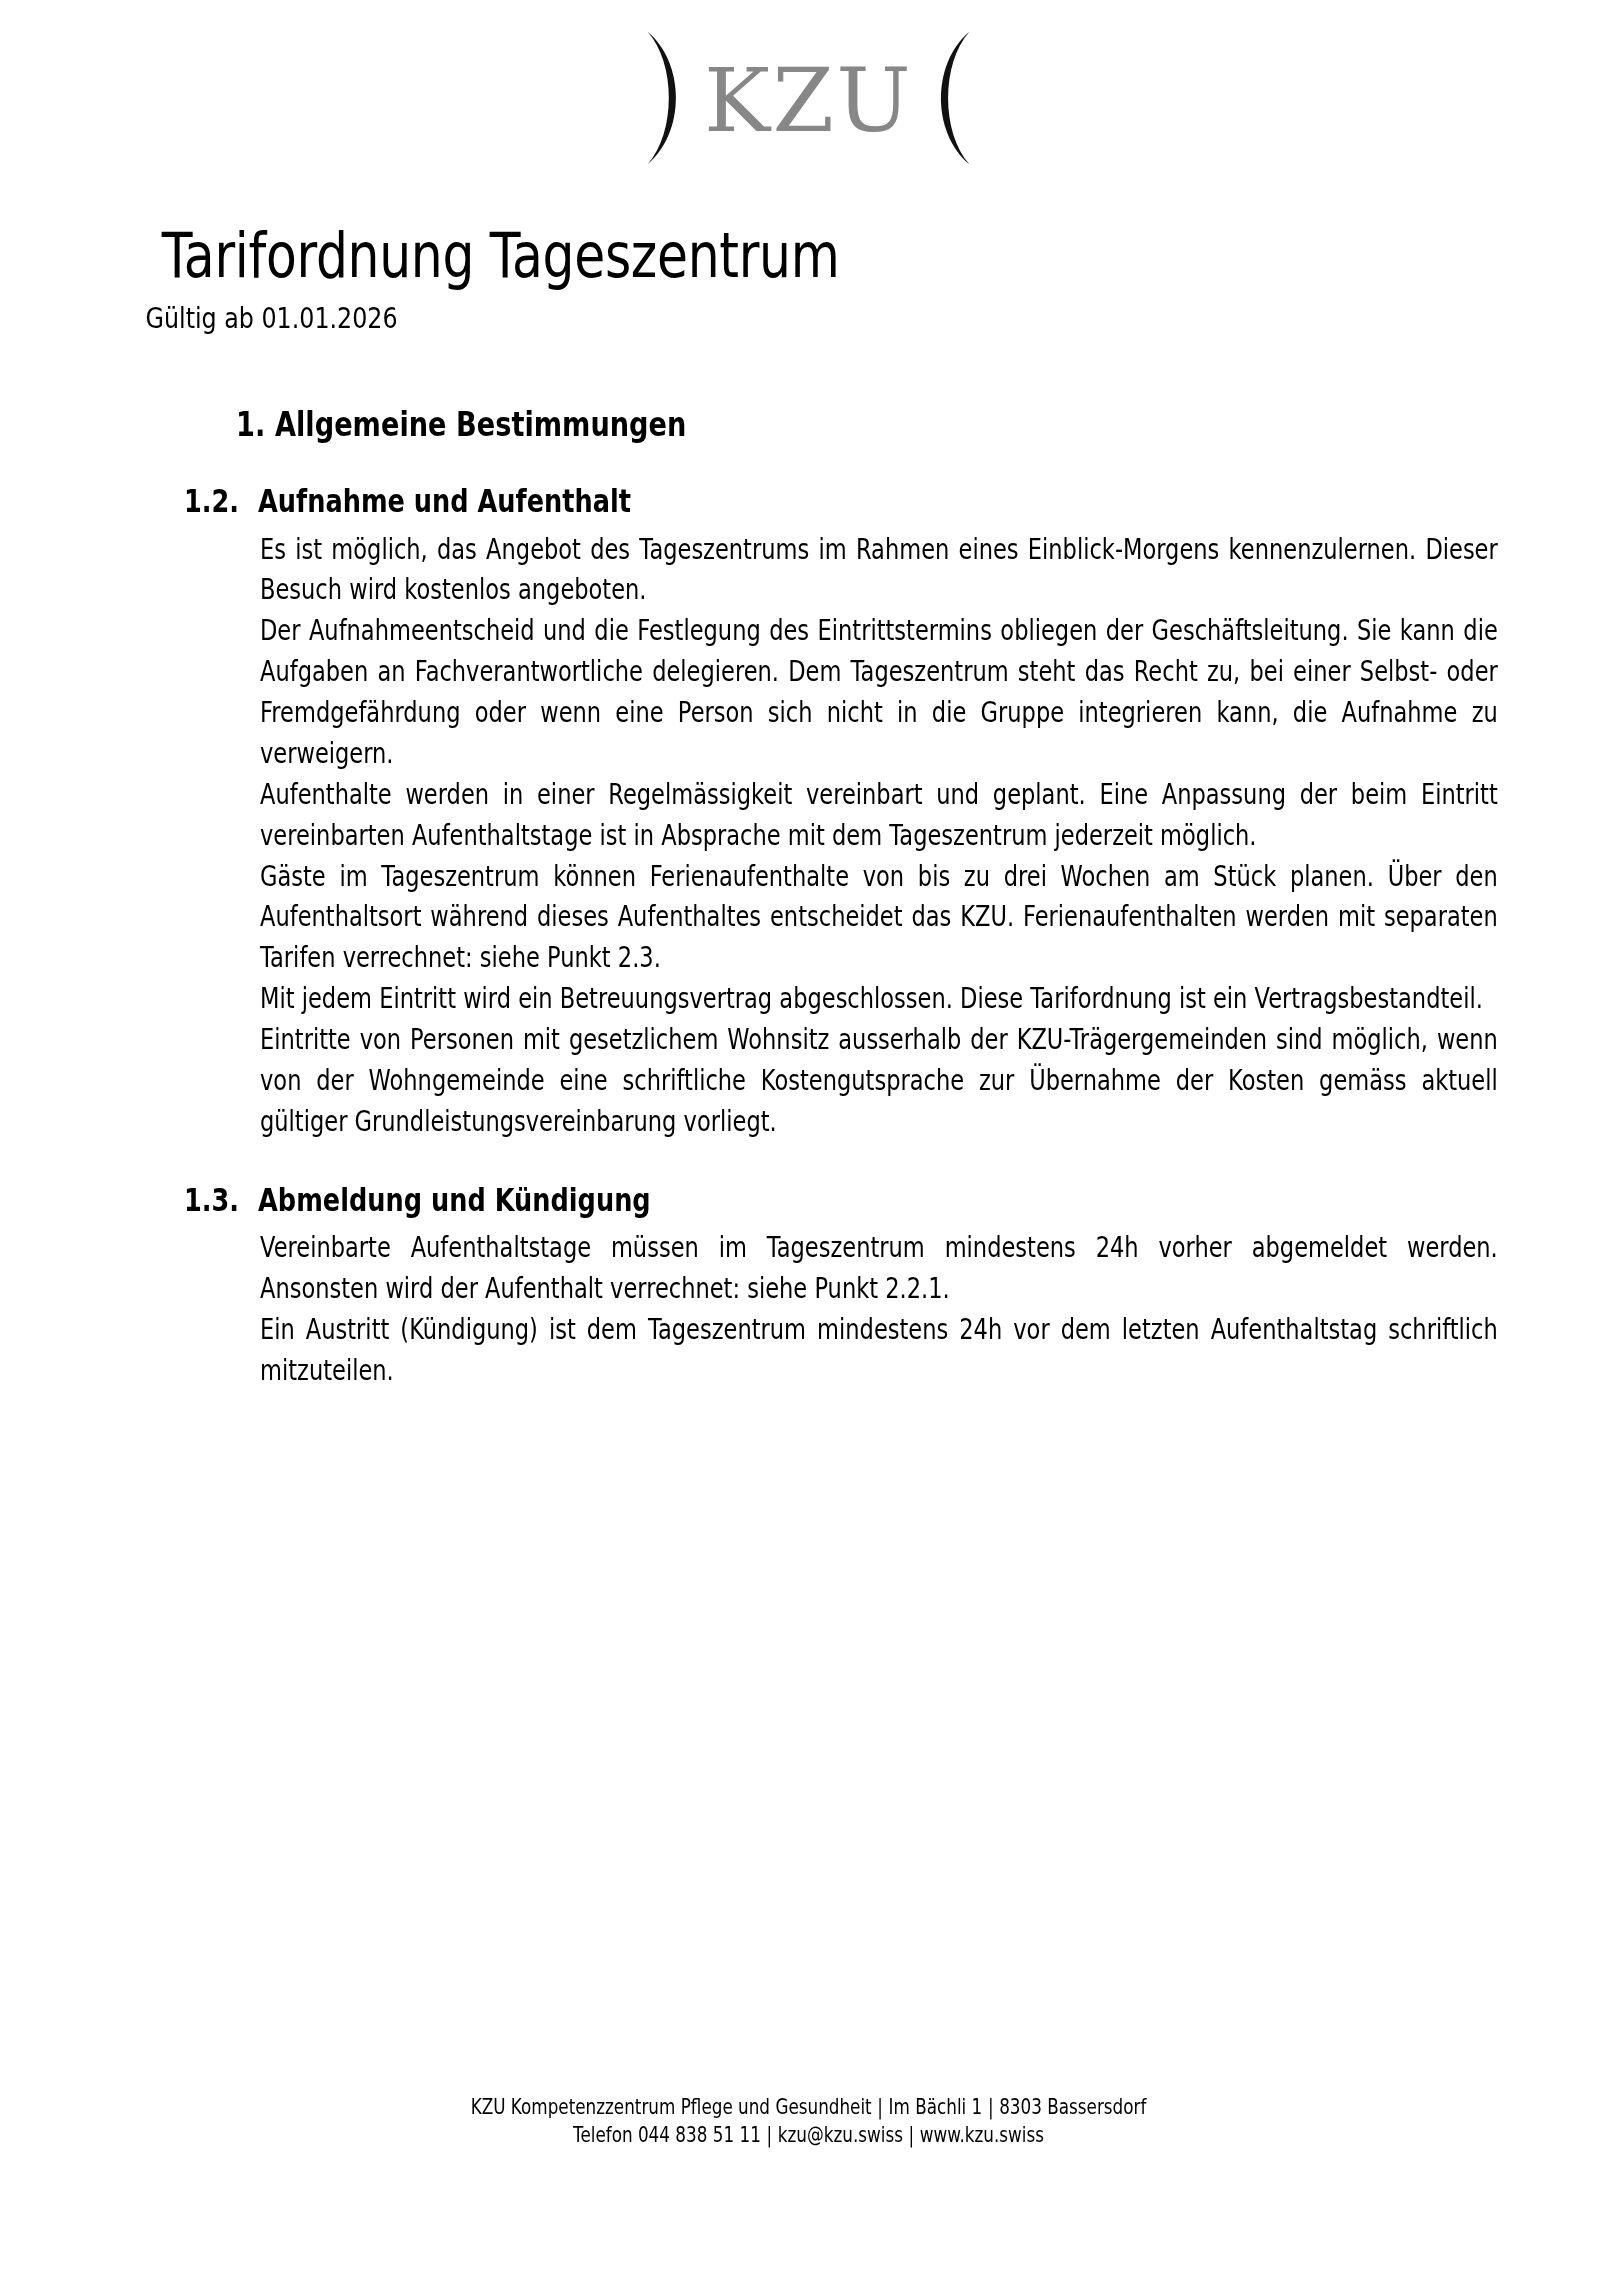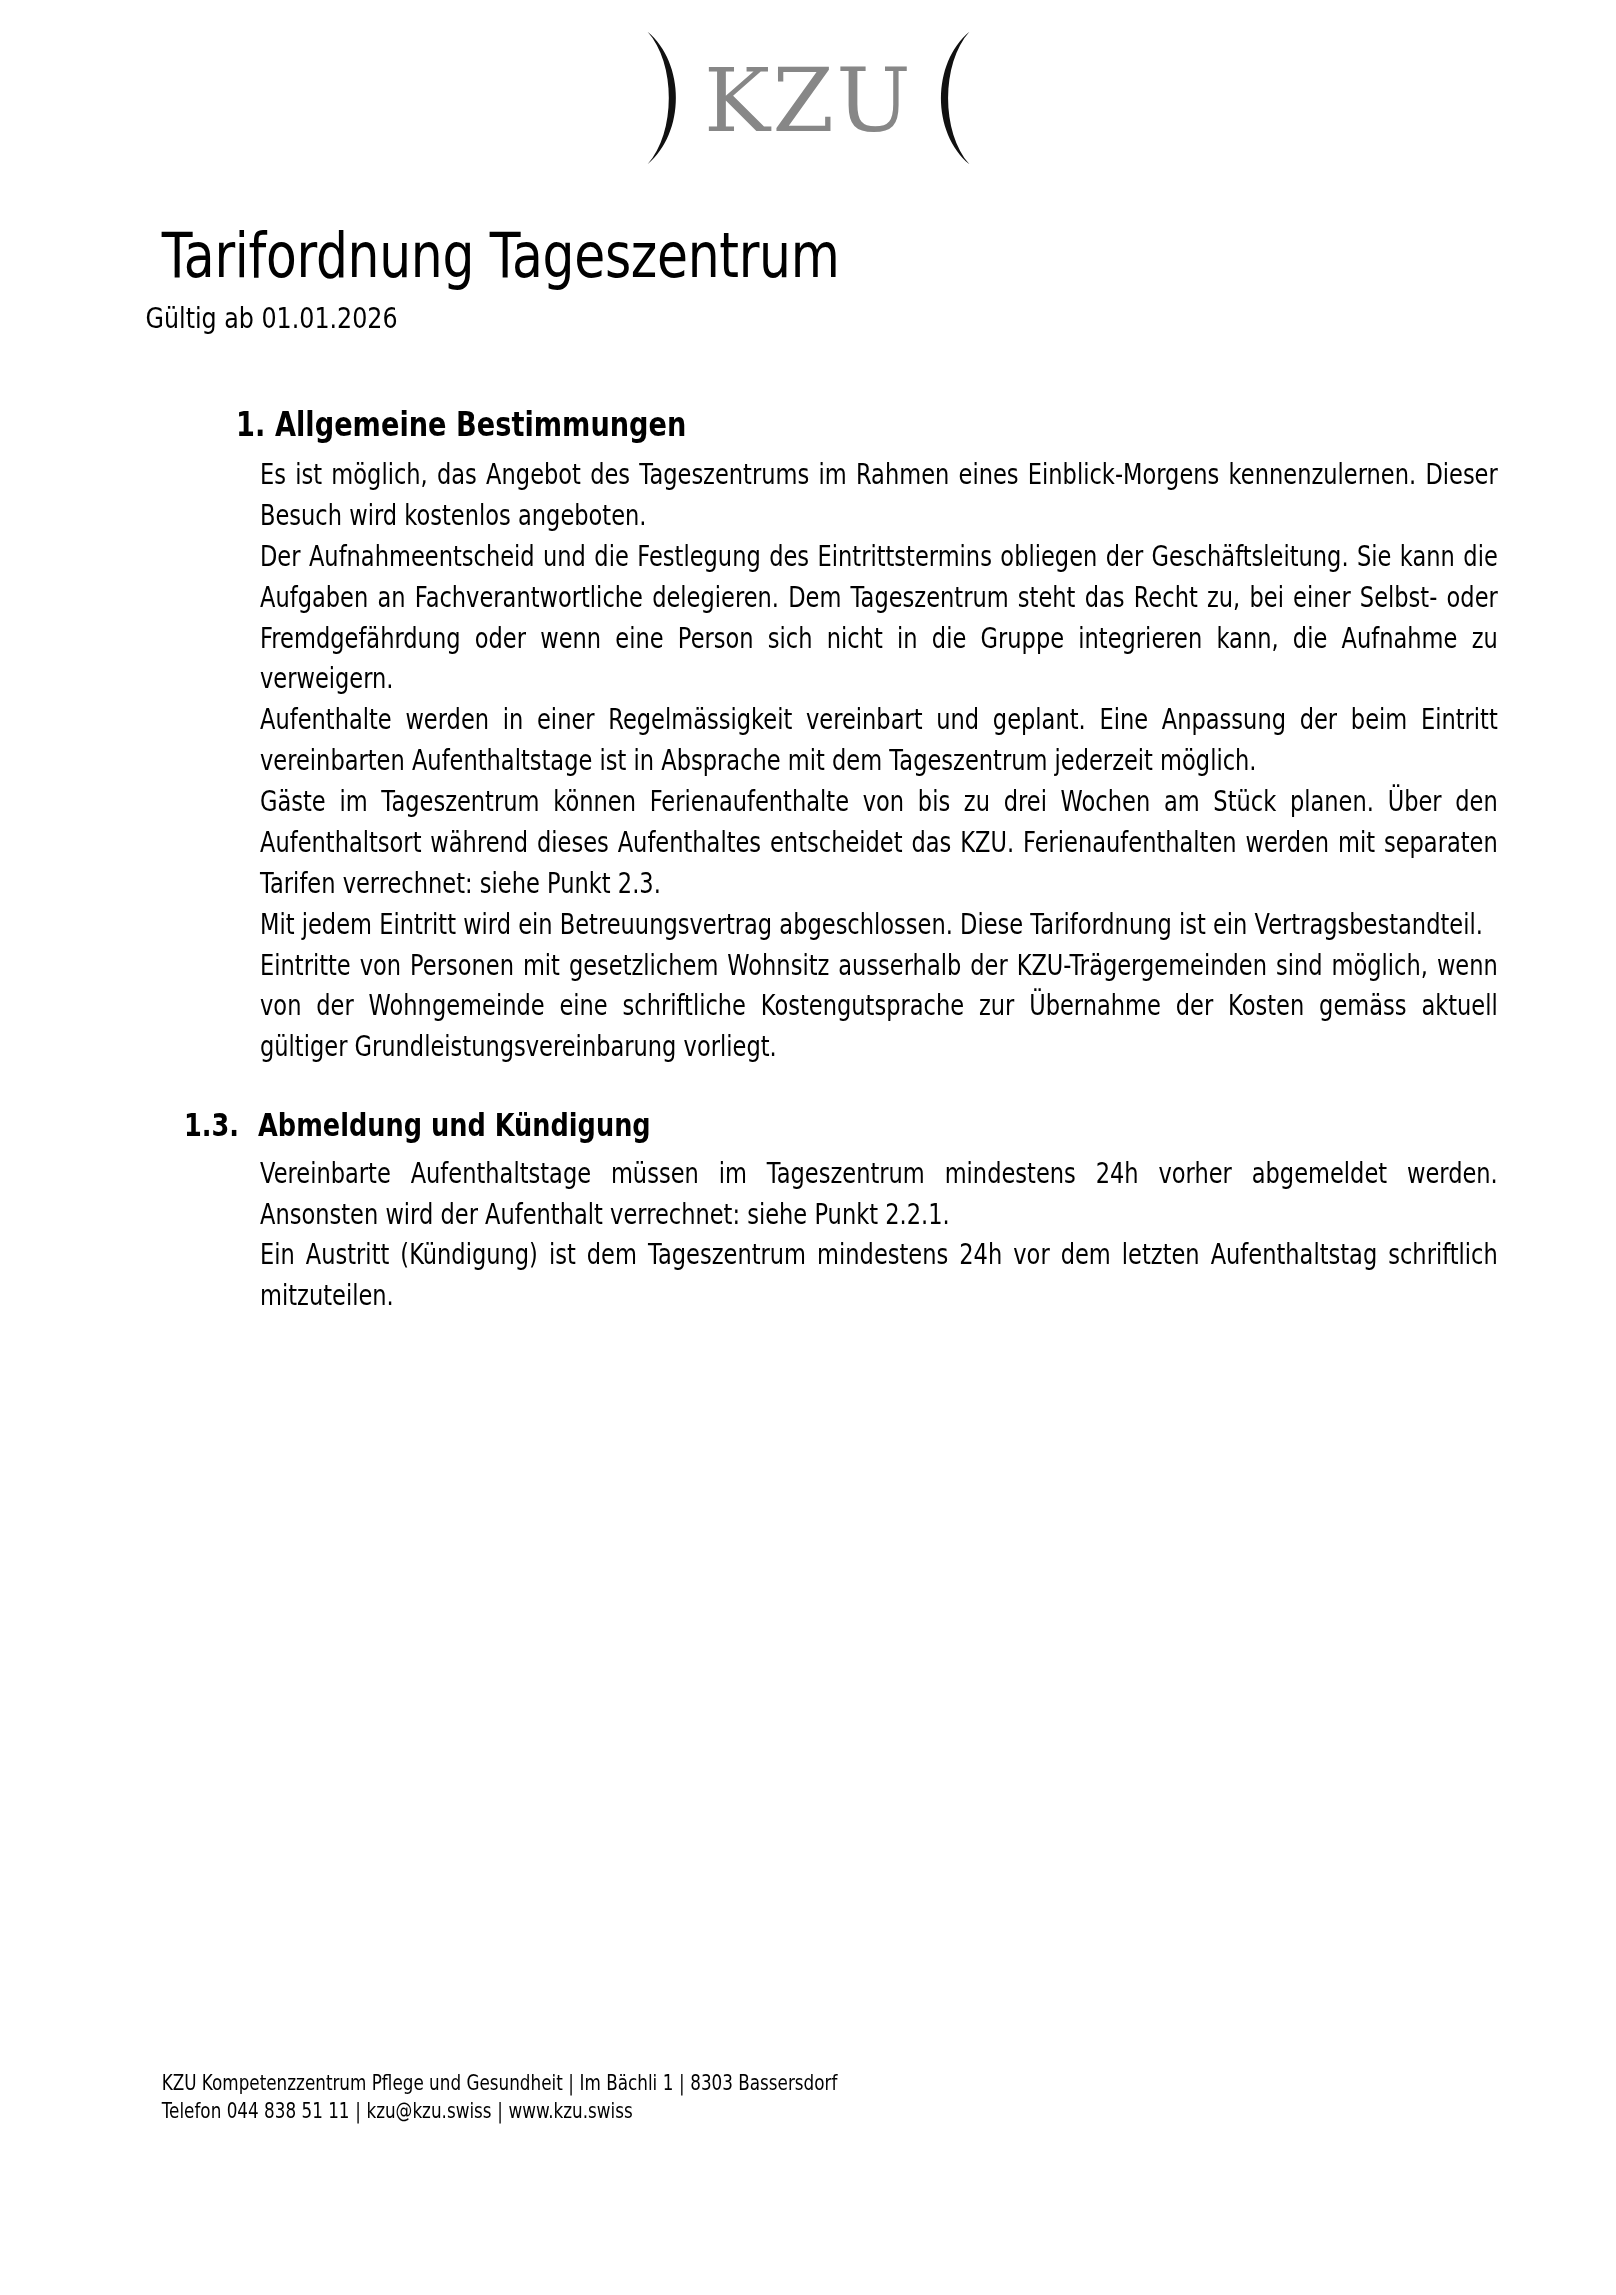--- a/index.html
+++ b/index.html
@@ -118,21 +118,22 @@
   }
   p.body + p.body { margin-top: 0; }
   p.body.gap { margin-top: 25px; }
   p.body.nogap { margin-top: 0; }
 
   
   .footer {
     position: absolute;
     left: 0;
     right: 0;
-    bottom: 67px;
+    bottom: 43px;
+    text-align: center;
     font-family: "DejaVu Sans", sans-serif;
   }
   .footer-line {
     font-size: 21px;
     line-height: 1.30;
     transform: scaleX(0.80);
     transform-origin: center center;
     white-space: nowrap;
   }
   .sep { padding: 0 7px; }
@@ -164,20 +165,24 @@
       <div class="h-row h1-row">
         <span class="h-num">1.</span>
         <span class="h-text">Allgemeine Bestimmungen</span>
       </div>
     </div>
 
     <div class="section">
     </div>
 
     <div class="section">
+      <div class="h-row h2-row">
+        <span class="h-num">1.2.</span>
+        <span class="h-text">Aufnahme und Aufenthalt</span>
+      </div>
       <div class="body-wrap">
         <p class="body nogap">Es ist möglich, das Angebot des Tageszentrums im Rahmen eines Einblick-Morgens kennenzulernen. Dieser Besuch wird kostenlos angeboten.</p>
         <p class="body nogap">Der Aufnahmeentscheid und die Festlegung des Eintrittstermins obliegen der Geschäftsleitung. Sie kann die Aufgaben an Fachverantwortliche delegieren. Dem Tageszentrum steht das Recht zu, bei einer Selbst- oder Fremdgefährdung oder wenn eine Person sich nicht in die Gruppe integrieren kann, die Aufnahme zu verweigern.</p>
         <p class="body gap">Aufenthalte werden in einer Regelmässigkeit vereinbart und geplant. Eine Anpassung der beim Eintritt vereinbarten Aufenthaltstage ist in Absprache mit dem Tageszentrum jederzeit möglich.</p>
         <p class="body gap">Gäste im Tageszentrum können Ferienaufenthalte von bis zu drei Wochen am Stück planen. Über den Aufenthaltsort während dieses Aufenthaltes entscheidet das KZU. Ferienaufenthalten werden mit separaten Tarifen verrechnet: siehe Punkt 2.3.</p>
         <p class="body gap">Mit jedem Eintritt wird ein Betreuungsvertrag abgeschlossen. Diese Tarifordnung ist ein Vertragsbestandteil.</p>
         <p class="body gap">Eintritte von Personen mit gesetzlichem Wohnsitz ausserhalb der KZU-Trägergemeinden sind möglich, wenn von der Wohngemeinde eine schriftliche Kostengutsprache zur Übernahme der Kosten gemäss aktuell gültiger Grundleistungsvereinbarung vorliegt.</p>
       </div>
     </div>
 

